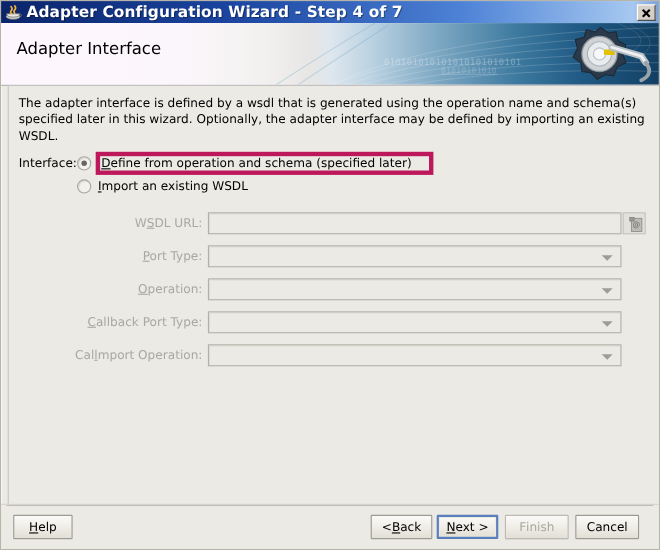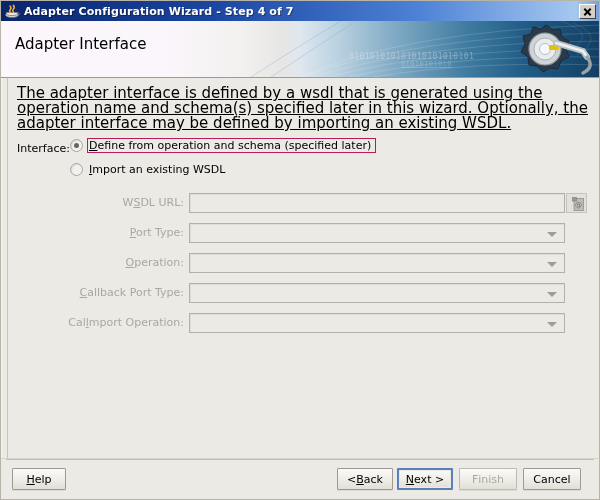--- a/index.html
+++ b/index.html
@@ -40,21 +40,21 @@
     box-sizing: border-box;
   }
   .title-icon {
     width: 16px; height: 16px;
     flex: 0 0 16px;
     position: relative;
     margin-right: 4px;
   }
   .title-text {
     color: #ffffff;
-    font-size: 11px;
+    font-size: 14px;
     font-weight: bold;
     letter-spacing: 0.1px;
     white-space: nowrap;
     flex: 1 1 auto;
     text-shadow: 1px 1px 0 rgba(0,0,0,0.35);
   }
   .title-close {
     width: 17px; height: 15px;
     flex: 0 0 17px;
     background: #d4d0c8;
@@ -142,24 +142,23 @@
     position: absolute;
     left: 5px; right: 1px; top: 0; bottom: 0;
     background: #eceae4;
     border-left: 1px solid #c8c5bd;
   }
   .intro {
     position: absolute;
     left: 9px;
     top: 8px;
     width: 575px;
-    font-size: 15px;
+    font-size: 11px;
     line-height: 15px;
     color: #000;
-    text-decoration: underline;
   }
 
   
   .interface-label {
     position: absolute;
     left: 9px; top: 64px;
     font-size: 11px;
     color: #000;
   }
   .radio-row {
@@ -189,22 +188,22 @@
     width: 5px; height: 5px;
     border-radius: 50%;
     background: #666662;
   }
   .radio-label {
     font-size: 11px;
     color: #000;
     padding: 1px 3px 1px 2px;
   }
   .radio-label.focused {
-    border: 1px solid #be185d;
-    padding: 0 4px 0 1px;
+    border: 4px solid #be185d;
+    padding: 0 16px 0 1px;
   }
   .mn { text-decoration: underline; }
 
   .field-row {
     position: absolute;
     left: 0;
     height: 21px;
   }
   .field-label {
     position: absolute;

